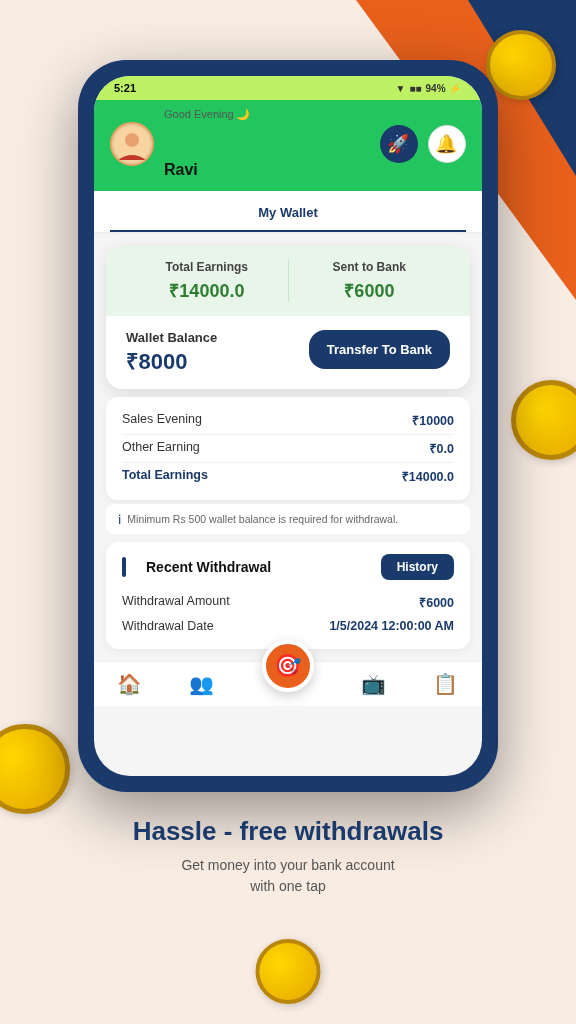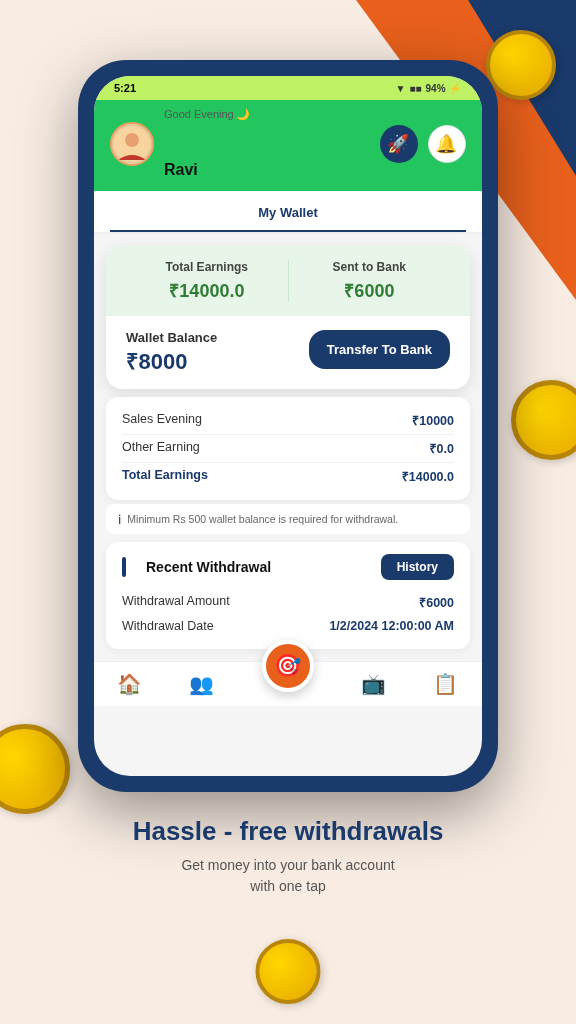--- a/index.html
+++ b/index.html
@@ -471,21 +471,21 @@
           <button class="history-btn">
             <span>History</span>
           </button>
         </div>
         <div class="rw-row">
           <span>Withdrawal Amount</span>
           <span class="rw-value">₹6000</span>
         </div>
         <div class="rw-row">
           <span>Withdrawal Date</span>
-          <span class="rw-value">1/2/2024 12:00:00 AM</span>
+          <span class="rw-value">1/5/2024 12:00:00 AM</span>
         </div>
       </div>
 
       <div class="bottom-nav">
         <div class="nav-item">
           <span class="nav-icon">🏠</span>
         </div>
         <div class="nav-item">
           <span class="nav-icon">👥</span>
         </div>

